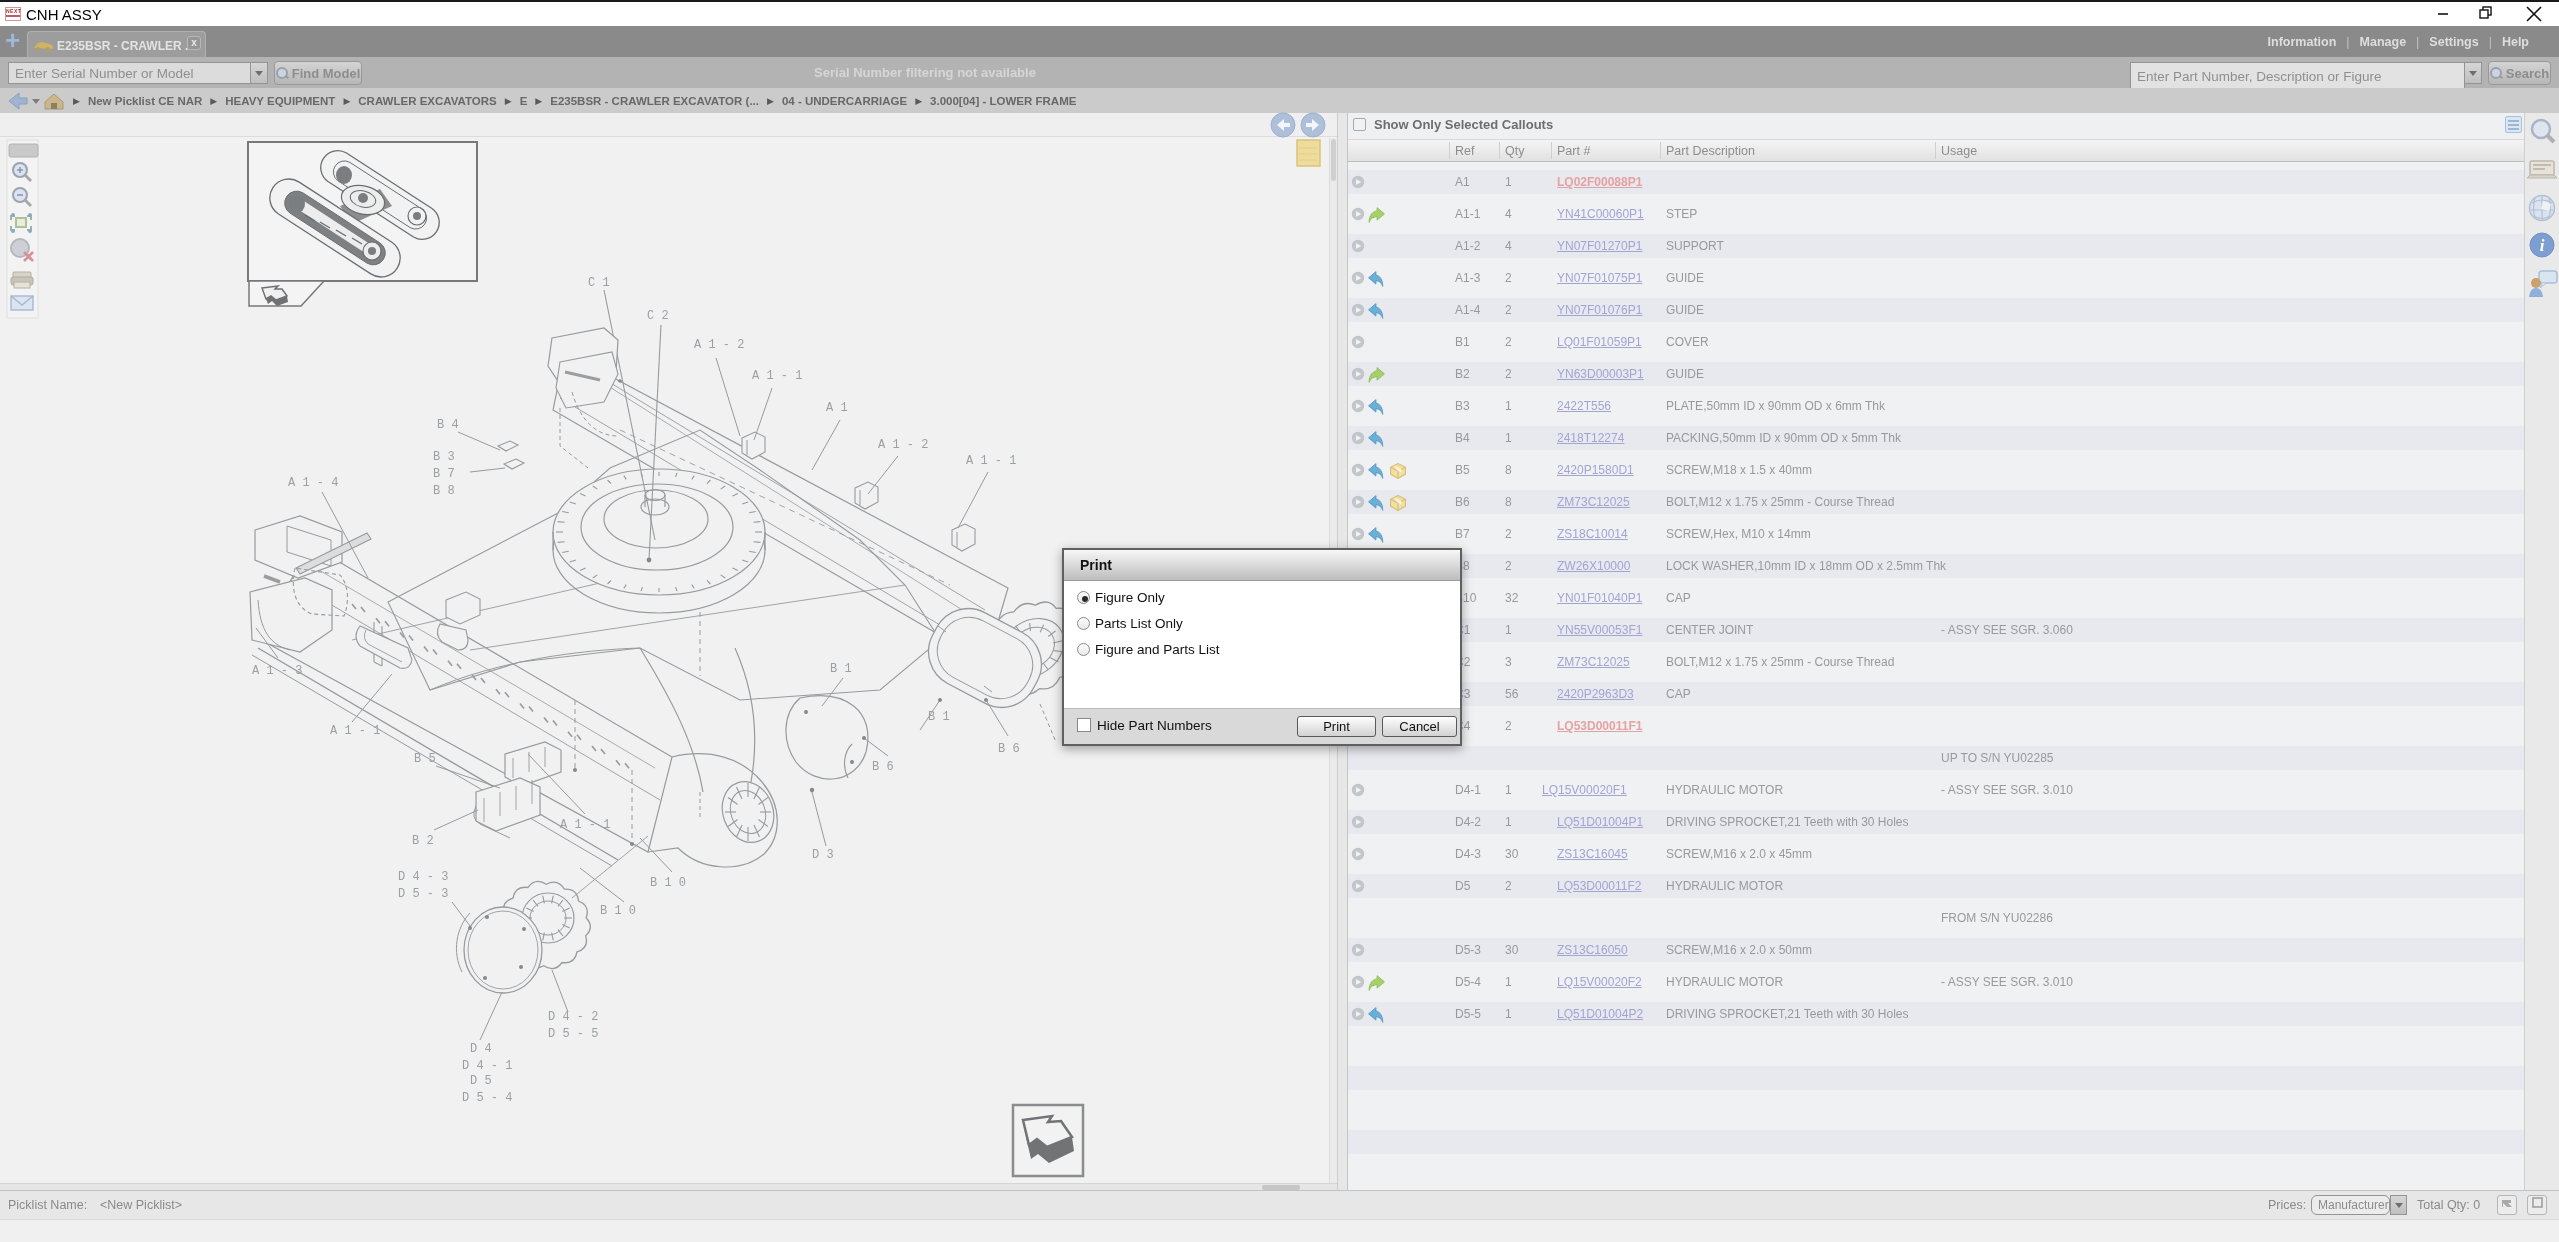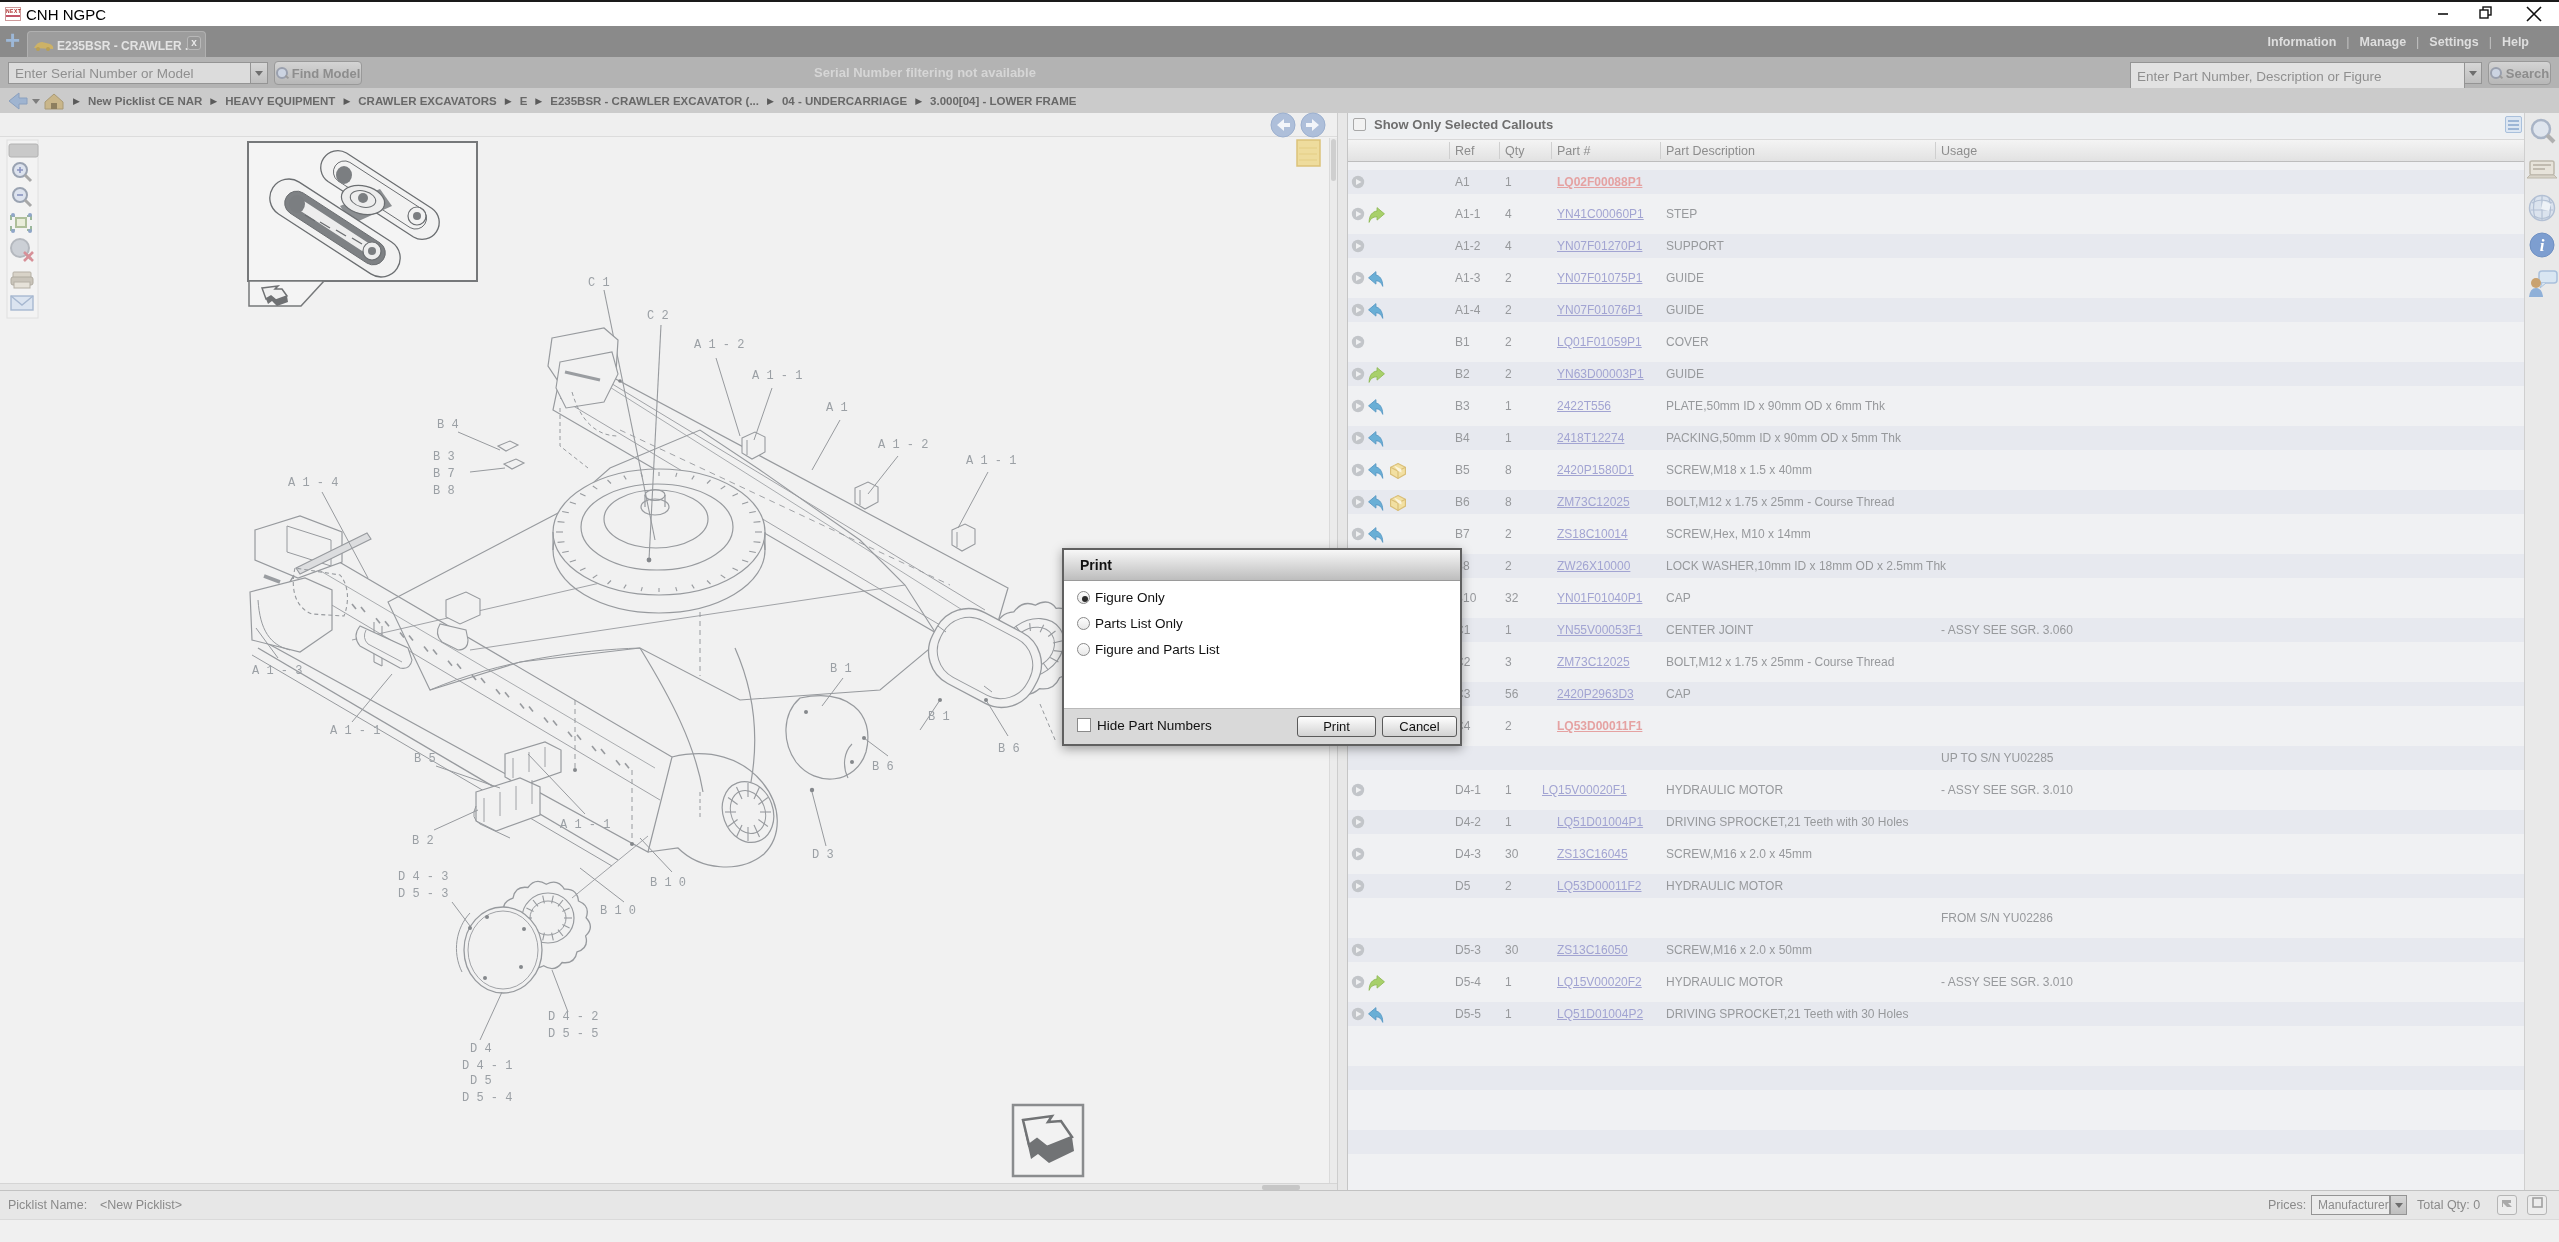--- a/index.html
+++ b/index.html
@@ -90,21 +90,21 @@
 </style></head>
 <body>
 <div id="root">
 
   <div class="abs" id="topblack"></div>
   <div class="abs" id="titlebar">
      <div id="appicon">
         <div>NEXT</div>
         <div class="bar"></div>
       </div>
-     <div class="t">CNH NGPC</div>
+     <div class="t">CNH ASSY</div>
      <svg id="winctl" width="130" height="24" style="left:2430px">
         <line x1="8" y1="12" x2="18" y2="12" stroke="#111" stroke-width="1.6"></line>
         <rect x="53" y="5" width="8" height="8" fill="none" stroke="#111" stroke-width="1.4"></rect>
         <rect x="50" y="8" width="8" height="8" fill="#fff" stroke="#111" stroke-width="1.4"></rect>
         <path d="M97,5 L111,19 M111,5 L97,19" stroke="#111" stroke-width="1.6"></path>
      </svg>
   </div>
 
   <div class="abs" id="tabbar">
      <div id="plus">+</div>
@@ -874,21 +874,21 @@
           <circle cx="7" cy="12" r="5" fill="#c9a270"></circle>
           <path d="M0,26 q1,-9 7,-9 q6,0 7,9 Z" fill="#8fb0d8"></path>
         </g>
      </svg>
   </div>
 
   <div class="abs" id="bottombar">
      <span class="t" style="left:8px">Picklist Name:</span>
      <span class="t" style="left:100px">&lt;New Picklist&gt;</span>
      <span class="t" style="left:2268px">Prices:</span>
-     <div class="inp" style="left:2311px; top:4px; width:79px; height:20px; font-size:12px; color:#8c8c8c; background:#ececec;">Manufacturer</div>
+     <div class="inp" style="left:2311px; top:4px; width:79px; height:20px; font-size:12px; color:#8c8c8c; background:#ececec;border-radius:6px;">Manufacturer</div>
      <div class="dropbtn" style="left:2390px; top:4px; width:17px; height:20px;"></div>
      <span class="t" style="left:2417px">Total Qty: 0</span>
      <div class="sbtn" style="left:2497px"></div>
      <div class="sbtn" style="left:2527px"></div>
      <svg width="44" height="16" style="position:absolute;left:2500px;top:6px">
         <path d="M2,3 h9 v3 h-3 l4,4 h-5 l-4,-4 v4 h-1 Z" fill="#a9a9a9"></path>
         <rect x="33" y="1" width="9" height="9" fill="none" stroke="#a0a0a0" stroke-width="1.6"></rect>
       </svg>
   </div>
   <div class="abs" id="statusbar"></div>

